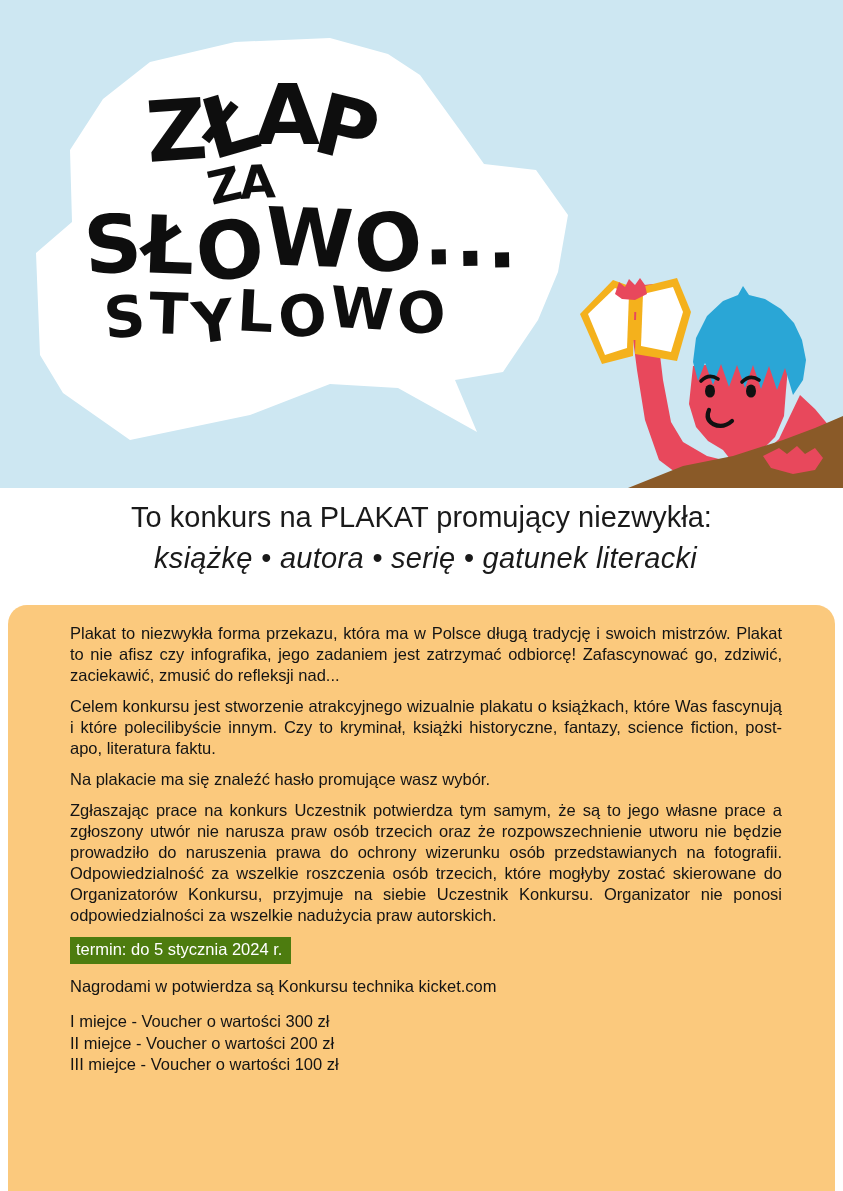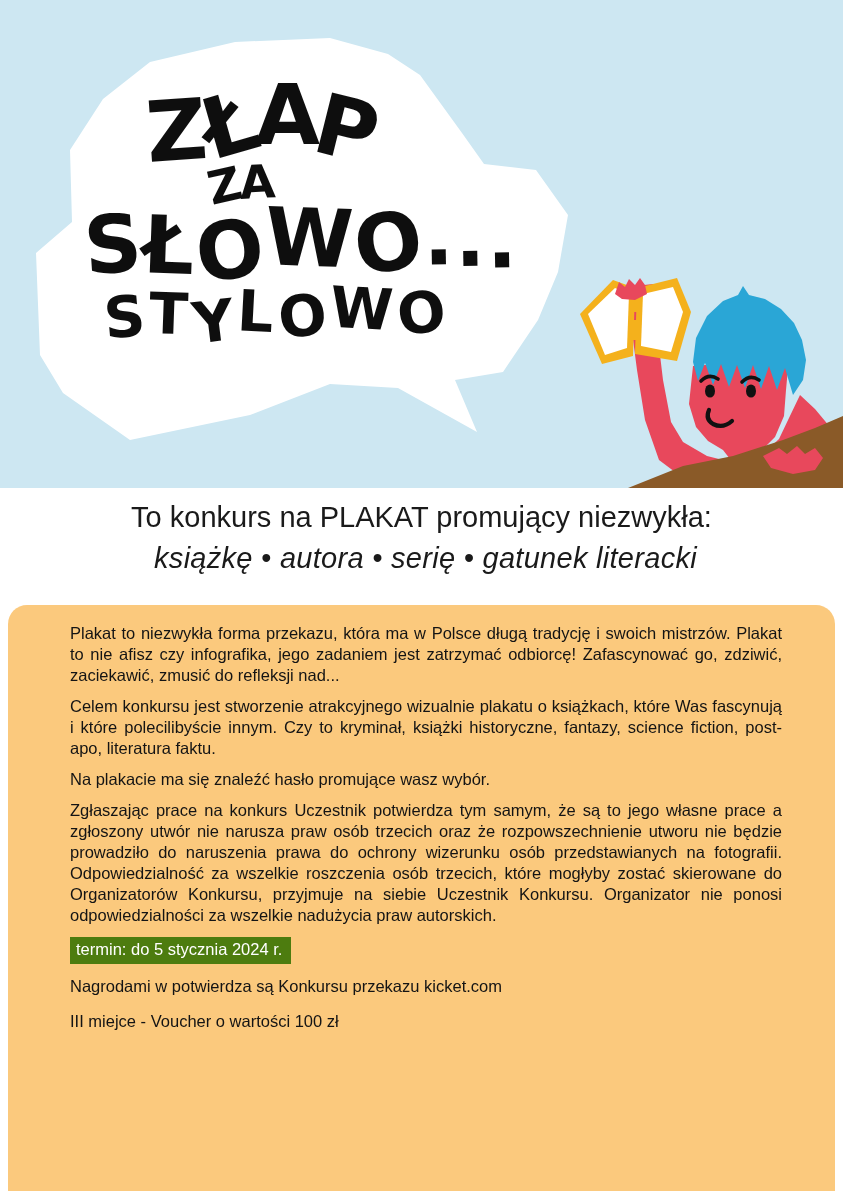--- a/index.html
+++ b/index.html
@@ -98,19 +98,21 @@
   </section>
 
   <section class="panel">
     <p class="para just"><span class="b">Plakat</span><span> to niezwykła forma przekazu, która ma w Polsce długą tradycję i swoich mistrzów. Plakat to nie afisz czy infografika, jego zadaniem jest zatrzymać odbiorcę! Zafascynować go, zdziwić, zaciekawić, zmusić do refleksji nad...</span></p>
     <p class="para just"><span class="b">Celem</span><span> konkursu jest stworzenie atrakcyjnego wizualnie plakatu o książkach, które Was fascynują i które polecilibyście innym. Czy to kryminał, książki historyczne, fantazy, science fiction, post-apo, literatura faktu.</span></p>
     <p class="para"><span>Na plakacie ma się znaleźć </span><span class="b">hasło</span><span> promujące wasz wybór.</span></p>
     <p class="para just"><span class="b">Zgłaszając prace na konkurs Uczestnik potwierdza tym samym, że są to jego własne prace a zgłoszony utwór nie narusza praw osób trzecich</span><span> oraz że rozpowszechnienie utworu nie będzie prowadziło do naruszenia prawa do ochrony wizerunku osób przedstawianych na fotografii. Odpowiedzialność za wszelkie roszczenia osób trzecich, które mogłyby zostać skierowane do Organizatorów Konkursu, przyjmuje na siebie Uczestnik Konkursu. Organizator nie ponosi odpowiedzialności za wszelkie nadużycia praw autorskich.</span></p>
     <p class="para">
       <span class="deadline-box"><span class="b">termin:</span><span> do 5 stycznia 2024 r.</span></span>
     </p>
-    <p class="para"><span class="b">Nagrodami</span><span> w potwierdza są </span><span class="b">Konkursu</span><span> przekazu kicket.com</span></p>
+    <p class="para"><span class="b">Nagrodami</span><span> w potwierdza są </span><span class="b">Konkursu</span><span> technika kicket.com</span></p>
     <div class="prizes">
+      <div class="prize-line">I miejce - Voucher o wartości 300 zł</div>
+      <div class="prize-line">II miejce - Voucher o wartości 200 zł</div>
       <div class="prize-line">III miejce - Voucher o wartości 100 zł</div>
     </div>
   </section>
 
 </div>
 
 </body></html>

